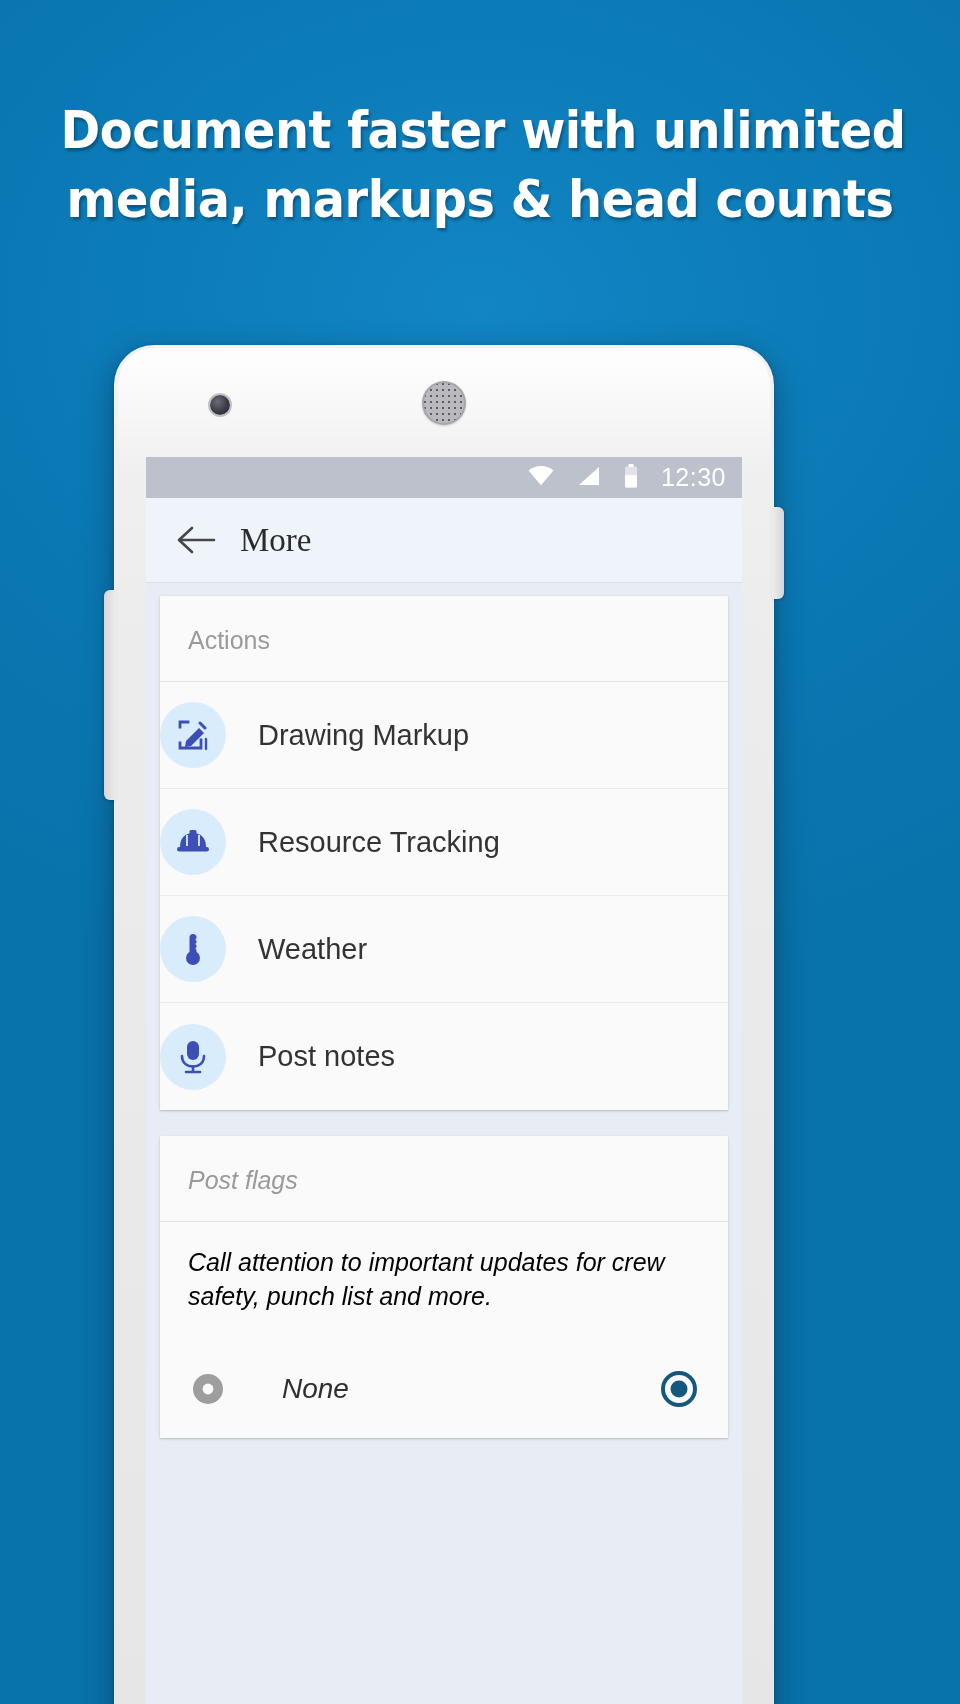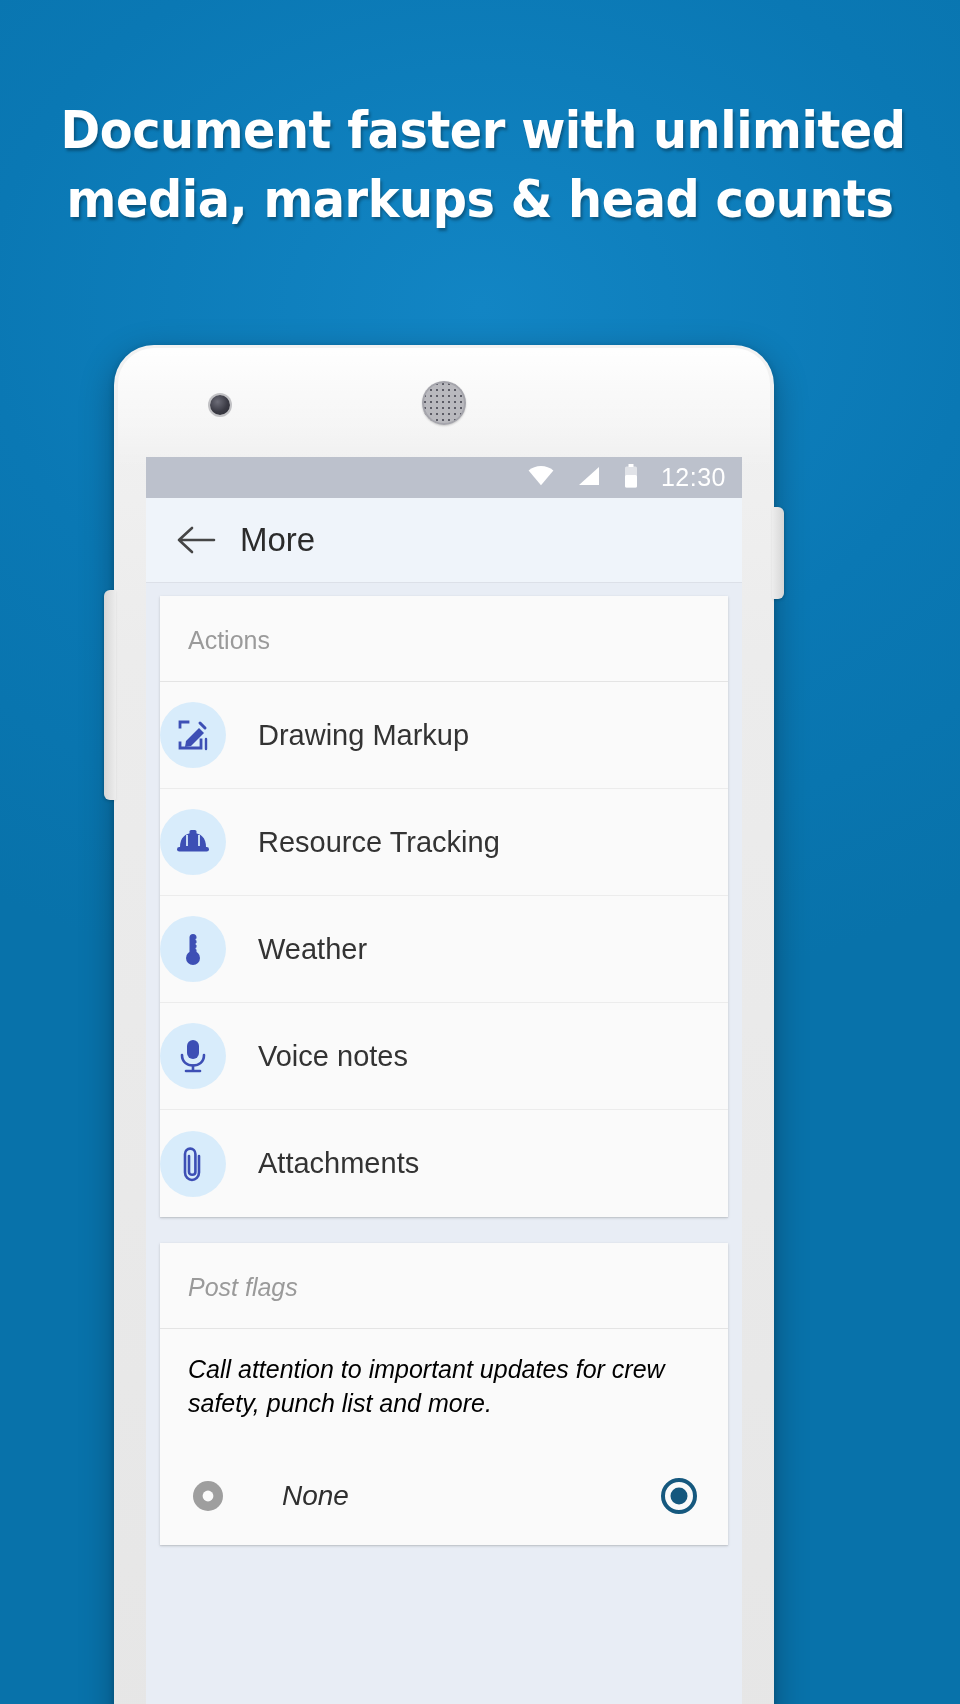--- a/index.html
+++ b/index.html
@@ -104,21 +104,21 @@
   .appbar {
     height:84px;
     background:#eff4fa;
     display:flex; align-items:center;
     padding-left:26px;
     box-shadow:0 1px 0 rgba(0,0,0,0.05);
   }
   .back-btn { width:48px; height:48px; display:flex; align-items:center; justify-content:center; }
   .appbar-title {
     font-size:33px; color:#2b2b2b; margin-left:20px;
-    font-family:Liberation Sans, sans-serif;
+    font-family:Liberation Serif, serif;
   }
 
   .content { padding:0; }
 
   .card {
     background:#fafafa;
     margin:14px 14px 8px 14px;
     box-shadow:0 1px 3px rgba(0,0,0,0.14), 0 1px 1px rgba(0,0,0,0.07);
   }
   .card-header {
@@ -252,31 +252,23 @@
 
         <div class="list-item">
           <span class="item-icon">
             <svg width="34" height="36" viewBox="0 0 34 36">
               <rect x="11" y="2" width="12" height="19" rx="6" fill="#3d4fb5"></rect>
               <path d="M6 17 C6 24 11 27.5 17 27.5 C23 27.5 28 24 28 17" stroke="#3d4fb5" stroke-width="2.6" fill="none" stroke-linecap="round"></path>
               <path d="M17 27.5 L17 32" stroke="#3d4fb5" stroke-width="2.6" stroke-linecap="round"></path>
               <path d="M10 33 L24 33" stroke="#3d4fb5" stroke-width="2.6" stroke-linecap="round"></path>
             </svg>
           </span>
-          <span class="item-label">Voice notes</span>
-        </div>
-
-        <div class="list-item">
-          <span class="item-icon">
-            <svg width="30" height="38" viewBox="0 0 30 38">
-              <path d="M21 11 L21 27.5 C21 32 17.5 35 14 35 C10.5 35 7 32 7 27.5 L7 9 C7 6 9.3 3.6 12.2 3.6 C15.1 3.6 17.4 6 17.4 9 L17.4 27 C17.4 28.6 16 29.8 14.2 29.8 C12.4 29.8 11 28.6 11 27 L11 11" stroke="#3d4fb5" stroke-width="2.6" fill="none" stroke-linecap="round" stroke-linejoin="round"></path>
-            </svg>
-          </span>
-          <span class="item-label">Attachments</span>
-        </div>
+          <span class="item-label">Post notes</span>
+        </div>
+
       </div>
 
       <div class="card" style="margin-top:26px;font-style:italic;">
         <div class="card-header">Post flags</div>
         <div class="card-desc">Call attention to important updates for crew safety, punch list and more.</div>
 
         <div class="radio-row">
           <span class="radio-left">
             <svg width="34" height="34" viewBox="0 0 34 34">
               <circle cx="17" cy="17" r="15" fill="#9e9e9e"></circle>

